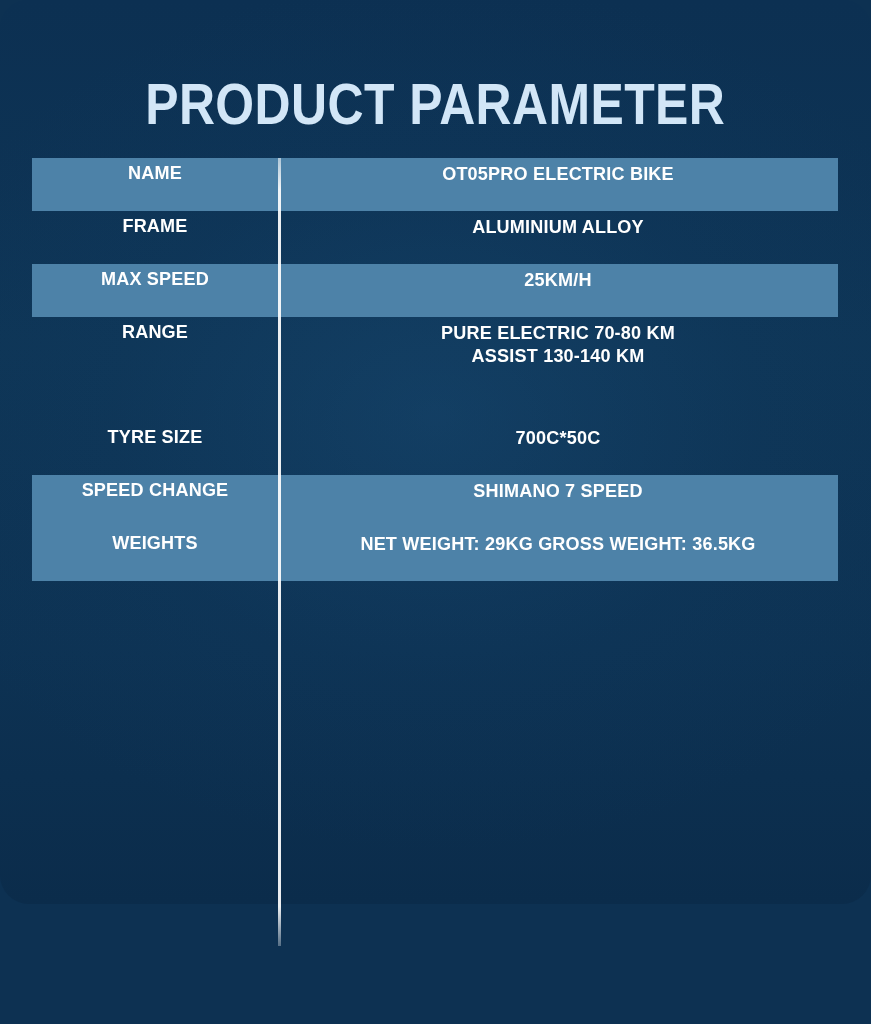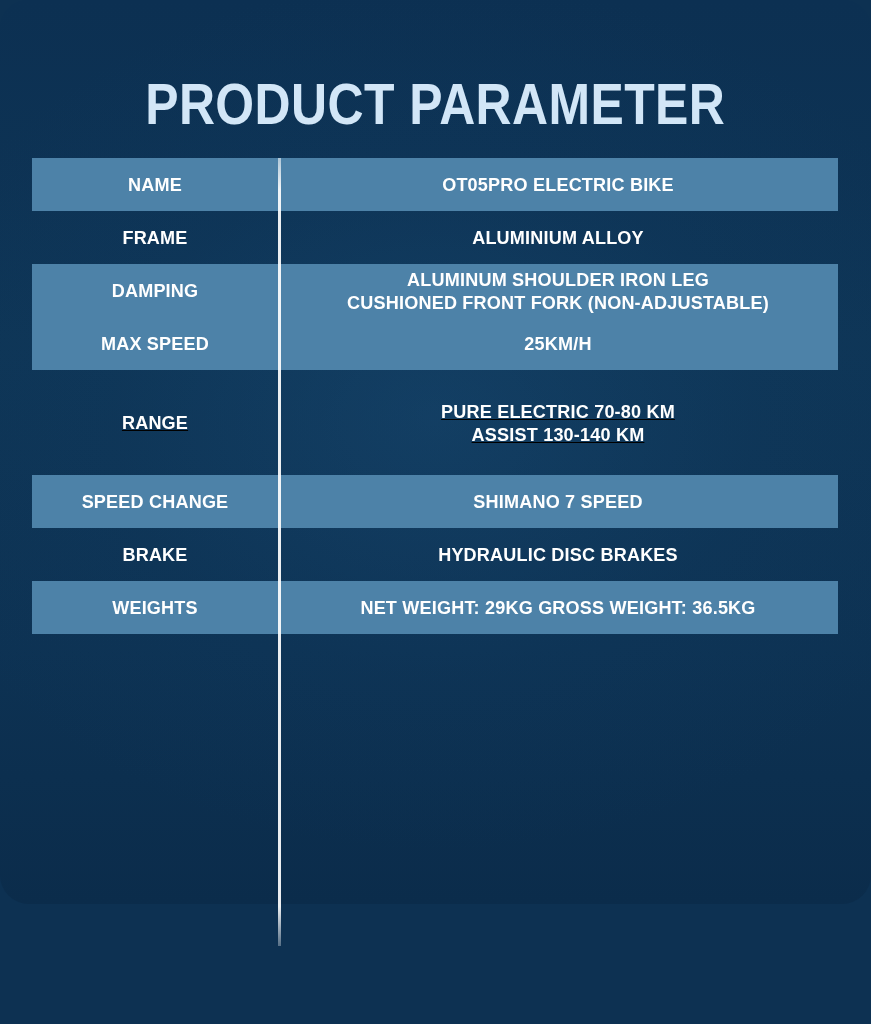--- a/index.html
+++ b/index.html
@@ -56,21 +56,21 @@
   .table {
     position: absolute;
     left: 32px;
     top: 158px;
     width: 806px;
   }
 
   .row {
     position: relative;
     display: flex;
-    align-items: center;
+    align-items: flex-start;
     width: 100%;
     box-sizing: border-box;
   }
   .row.alt {
     background: #4d82a8;
   }
   .row.plain {
     background: transparent;
   }
 
@@ -103,21 +103,21 @@
     padding: 4px 10px;
     transform: scaleX(0.95);
   }
 
   .cell-value .vline {
     display: block;
   }
 
   
   .row.h-std  { height: 53px; }
-  .row.h-tall { height: 105px; text-decoration: underline; }
+  .row.h-tall { height: 105px; }
 
   
   .divider {
     position: absolute;
     left: 278px;
     top: 158px;
     width: 3px;
     height: 788px;
     background: linear-gradient(180deg,
         rgba(255,255,255,0.55) 0%,
@@ -148,61 +148,52 @@
       </div>
       <div class="row plain h-std">
         <div class="cell-label">FRAME</div>
         <div class="cell-value">
           <div>
             <span class="vline">ALUMINIUM ALLOY</span>
           </div>
         </div>
       </div>
       <div class="row alt h-std">
-        <div class="cell-label">DAMPING</div>
-        <div class="cell-value">
-          <div>
-            <span class="vline">ALUMINUM SHOULDER IRON LEG</span>
-            <span class="vline">CUSHIONED FRONT FORK (NON-ADJUSTABLE)</span>
-          </div>
-        </div>
-      </div>
-      <div class="row alt h-std">
         <div class="cell-label">MAX SPEED</div>
         <div class="cell-value">
           <div>
             <span class="vline">25KM/H</span>
           </div>
         </div>
       </div>
       <div class="row plain h-tall">
         <div class="cell-label">RANGE</div>
         <div class="cell-value">
           <div>
             <span class="vline">PURE ELECTRIC 70-80 KM</span>
             <span class="vline">ASSIST 130-140 KM</span>
           </div>
         </div>
       </div>
+      <div class="row plain h-std">
+        <div class="cell-label">TYRE SIZE</div>
+        <div class="cell-value">
+          <div>
+            <span class="vline">700C*50C</span>
+          </div>
+        </div>
+      </div>
       <div class="row alt h-std">
         <div class="cell-label">SPEED CHANGE</div>
         <div class="cell-value">
           <div>
             <span class="vline">SHIMANO 7 SPEED</span>
           </div>
         </div>
       </div>
-      <div class="row plain h-std">
-        <div class="cell-label">BRAKE</div>
-        <div class="cell-value">
-          <div>
-            <span class="vline">HYDRAULIC DISC BRAKES</span>
-          </div>
-        </div>
-      </div>
       <div class="row alt h-std">
         <div class="cell-label">WEIGHTS</div>
         <div class="cell-value">
           <div>
             <span class="vline">NET WEIGHT: 29KG GROSS WEIGHT: 36.5KG</span>
           </div>
         </div>
       </div>
     </div>
 

